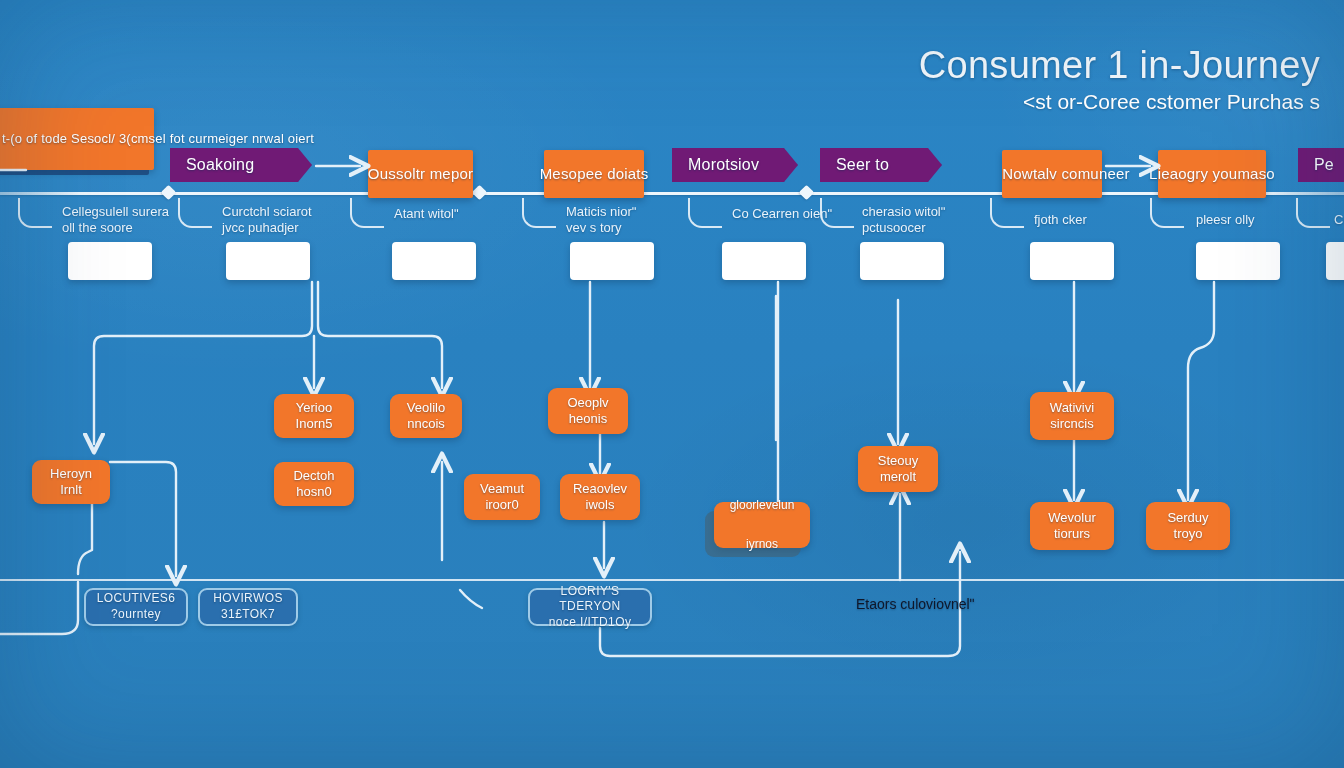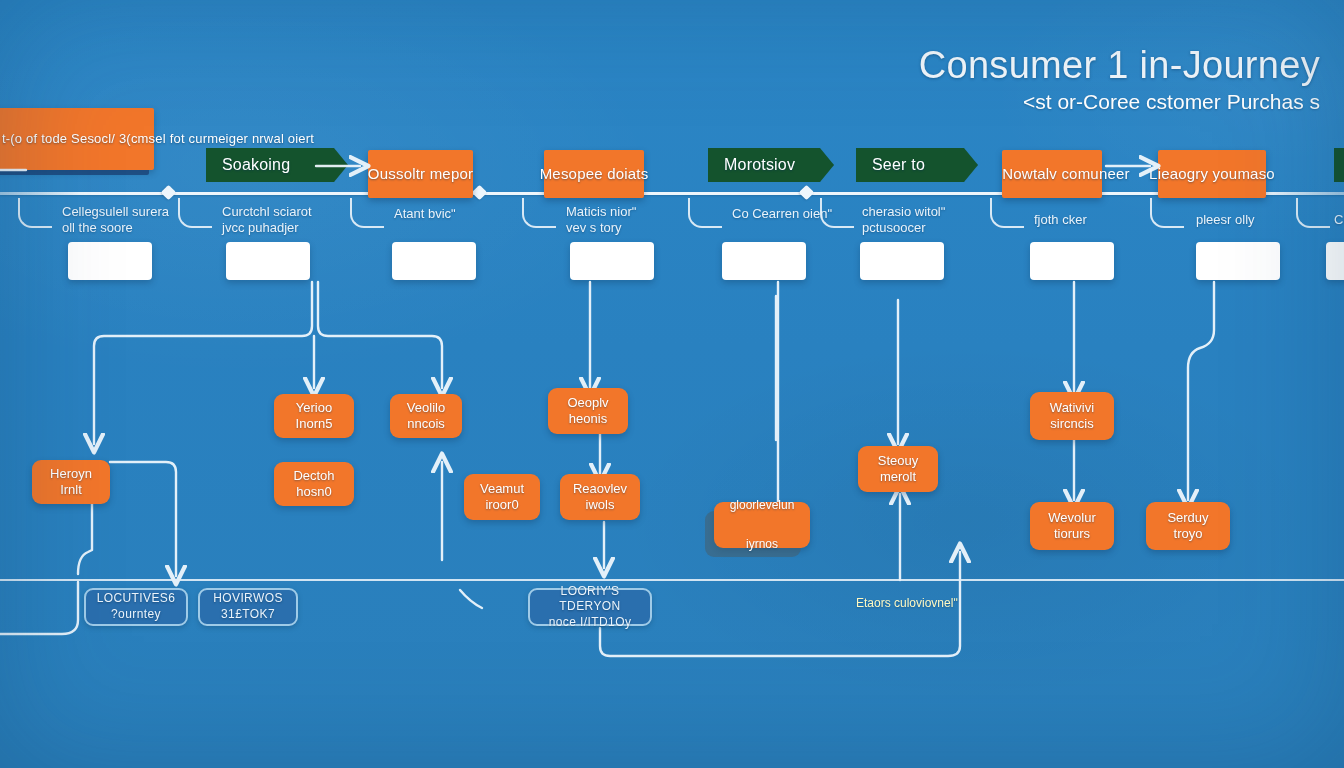--- a/index.html
+++ b/index.html
@@ -55,24 +55,23 @@
   }
 
   
   .banner{
     position:absolute; height:34px; display:flex; align-items:center;
     padding:0 16px; font-size:16px; letter-spacing:.2px;
     text-shadow:0 1px 2px rgba(10,45,80,.5);
     color:#ffffff; white-space:nowrap;
   }
   .banner.dark{
-    background:#14532d;
+    background:#701a75;
     clip-path: polygon(0 0, calc(100% - 14px) 0, 100% 50%, calc(100% - 14px) 100%, 0 100%);
     box-shadow:0 2px 5px rgba(10,45,80,.3);
-    margin-left:36px;
   }
   .banner.orange{
     background:#f2762a;
     box-shadow:0 3px 6px rgba(12,50,86,.35);
     border-radius:2px;
   }
   .banner.orange.shadowed{
     box-shadow:-5px 5px 0 rgba(28,71,122,.85), 0 3px 6px rgba(12,50,86,.3);
   }
   .banner .btxt{ display:block; }
@@ -118,21 +117,21 @@
     align-items:center; justify-content:center; text-align:center;
     font-size:12px; line-height:1.3; letter-spacing:.4px;
     color:#eaf4fc; text-shadow:0 1px 2px rgba(10,45,80,.5);
     box-shadow:0 2px 5px rgba(12,50,86,.25);
   }
 
   
   .wires{ position:absolute; inset:0; pointer-events:none; }
 
   .lone-label{
-    position:absolute; font-size:12px; color:#fef9c3;
+    position:absolute; font-size:14px; color:#0f172a;
     text-shadow:0 1px 2px rgba(12,55,95,.45); white-space:nowrap;
   }
 </style>
 </head>
 <body>
 
 <div class="bg-texture"></div>
 
 <div class="stage">
 
@@ -189,21 +188,21 @@
   </div>
 
   <div class="hook" style="left:178px; top:198px;"></div>
   <div class="caption" style="left:222px; top:204px;">
     <div>Curctchl sciarot</div>
     <div>jvcc puhadjer</div>
   </div>
 
   <div class="hook" style="left:350px; top:198px;"></div>
   <div class="caption" style="left:394px; top:206px;">
-    <div>Atant bvicʺ</div>
+    <div>Atant witolʺ</div>
   </div>
 
   <div class="hook" style="left:522px; top:198px;"></div>
   <div class="caption" style="left:566px; top:204px;">
     <div>Maticis niorʺ</div>
     <div>vev s tory</div>
   </div>
 
   <div class="hook" style="left:688px; top:198px;"></div>
   <div class="caption" style="left:732px; top:206px;">

